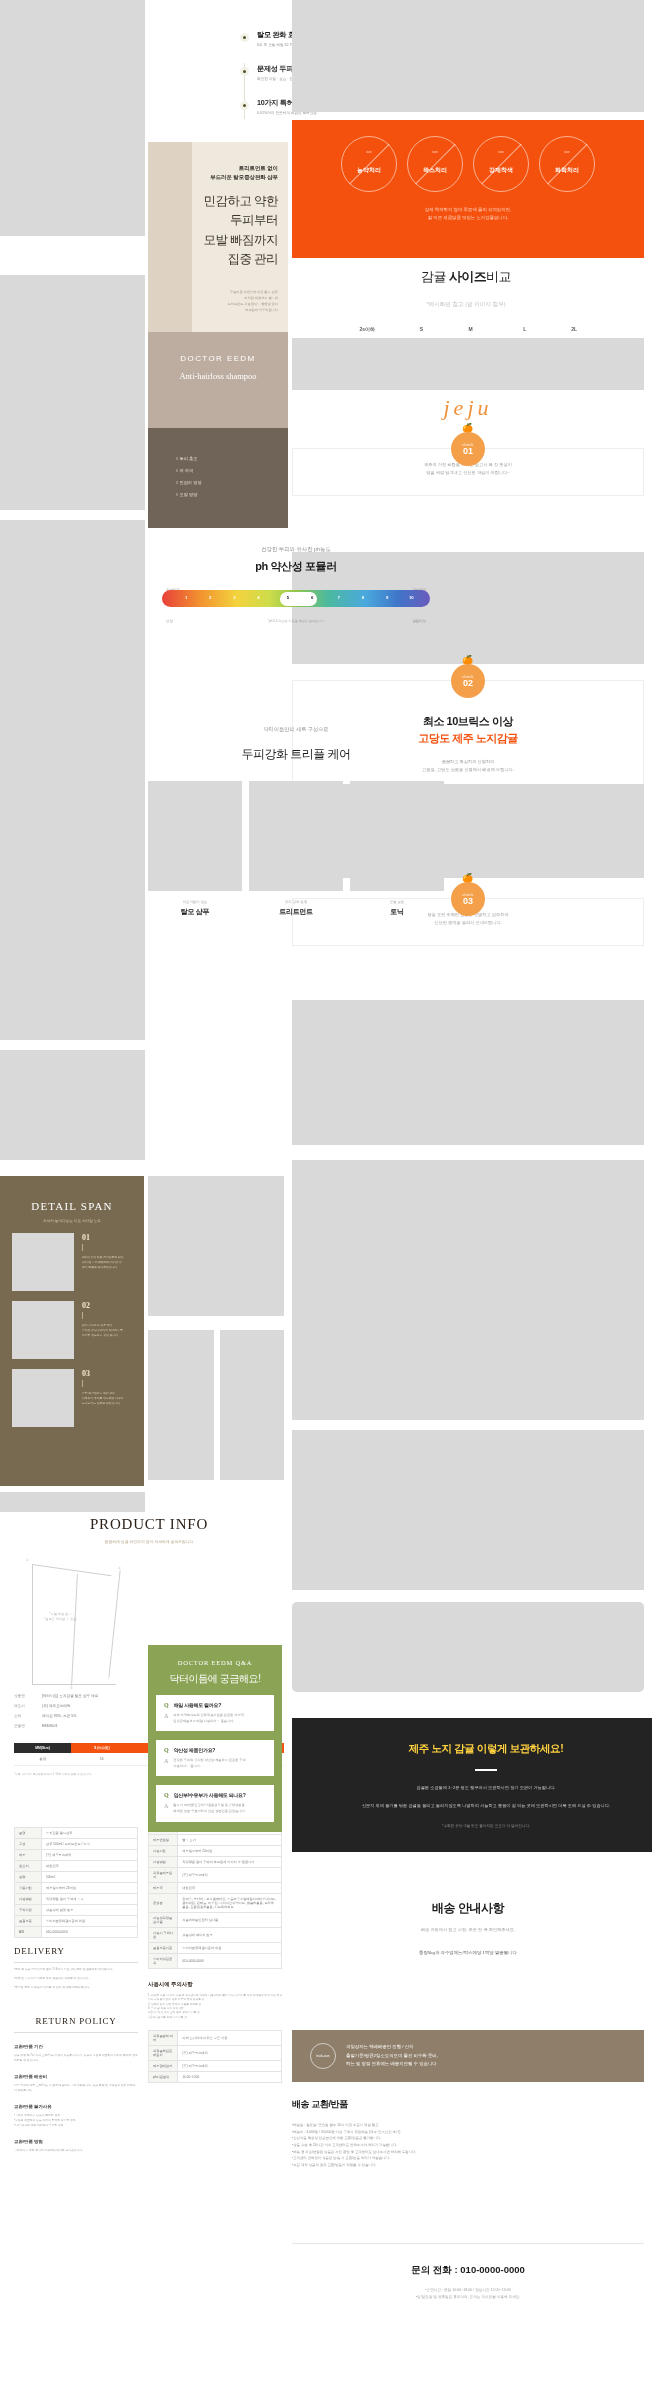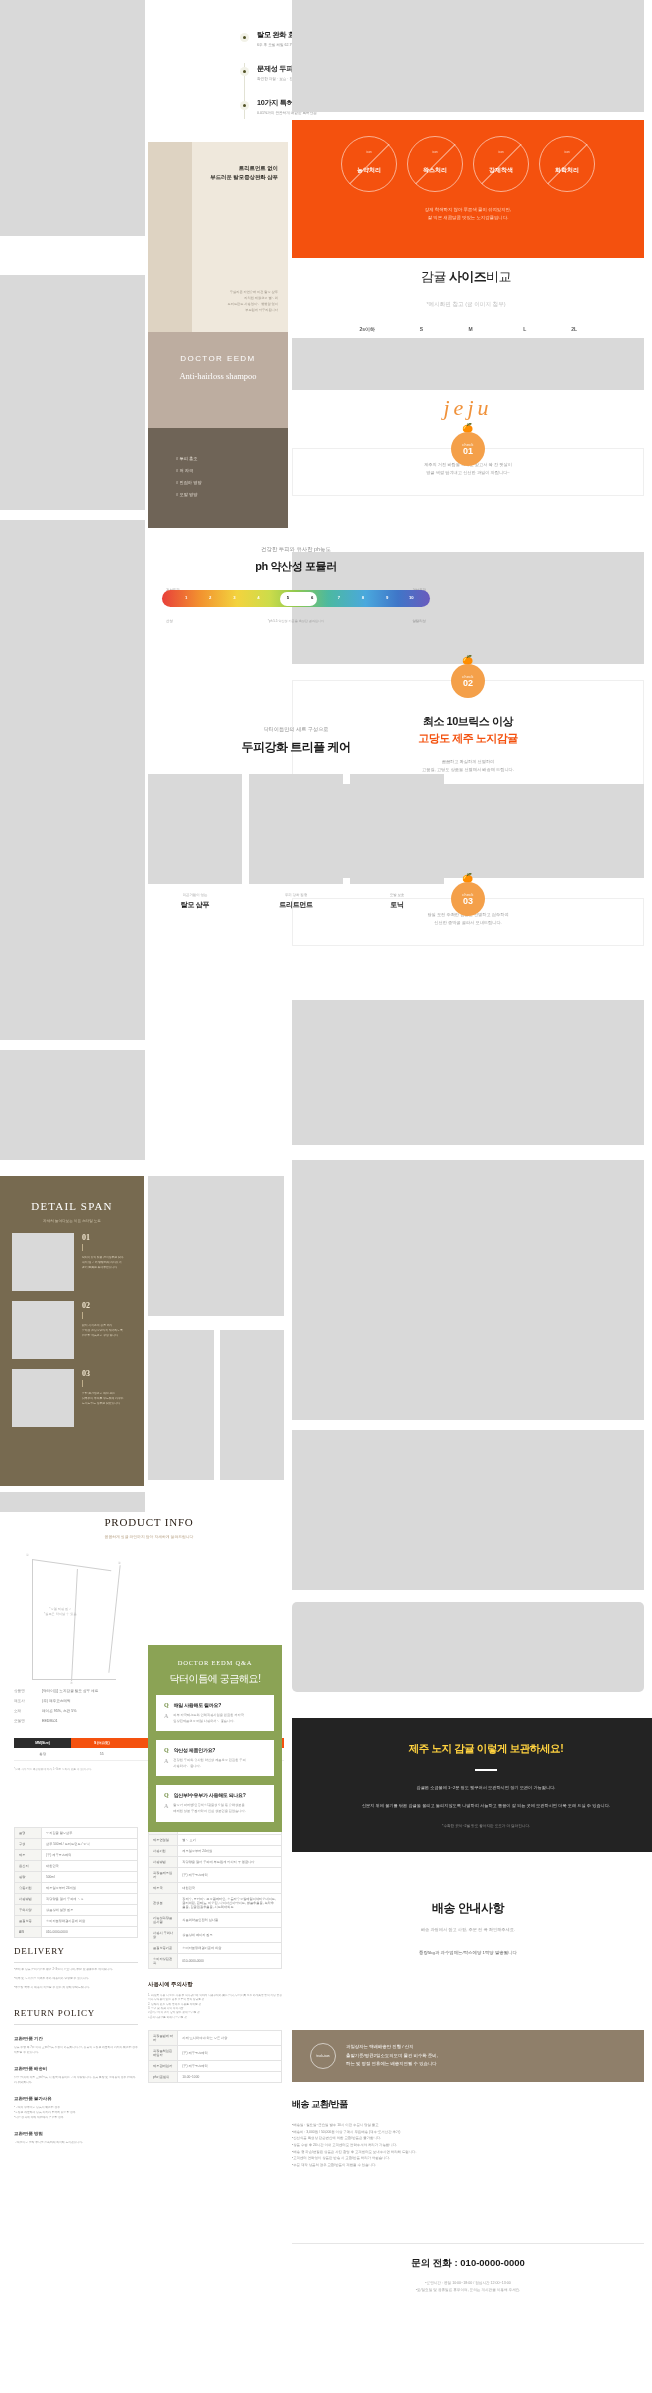--- a/index.html
+++ b/index.html
@@ -81,21 +81,21 @@
   #ph-scale { height:17px; border-radius:9px; margin-top:9px; position:relative;
     background:linear-gradient(90deg,#e8403a 0%,#f2912f 14%,#f3d33e 28%,#cddc4a 40%,#8fc84e 50%,#4cb9a0 62%,#4aa8dd 76%,#3f76c8 88%,#6a5bbd 100%); }
   #ph-hl { position:absolute; left:44%; top:1.5px; width:14%; height:14px; background:#fff; border-radius:7px; }
   .ph-num { position:absolute; top:5px; font-size:4.2px; color:#fff; font-weight:bold; transform:translateX(-50%); }
   .ph-num.dark { color:#1b1b1b; }
   #ph-foot { text-align:center; font-size:3.1px; color:#a3a3a3; margin-top:12px; }
 
   
   #care-sec { left:148px; top:726px; width:296px; }
   #care-sub { text-align:center; font-size:5.2px; color:#8d8d8d; }
-  #care-title { text-align:center; font-size:12px; font-weight:bold; color:#1b1b1b; margin-top:6px; letter-spacing:-.5px; }
+  #care-title { text-align:center; font-size:12px; font-weight:normal; color:#1b1b1b; margin-top:13px; letter-spacing:-.5px; }
   #care-row { display:flex; gap:7px; margin-top:18px; }
   .care-card { flex:1; }
   .care-img { width:100%; height:110px; background:#d9d9d9; }
   .care-k { text-align:center; font-size:3.4px; color:#a0a0a0; margin-top:9px; }
   .care-n { text-align:center; font-size:7px; font-weight:bold; color:#1b1b1b; margin-top:3px; letter-spacing:-.3px; }
 
   
   #jeju { left:292px; top:395px; width:352px; text-align:center; font-size:22px; color:#f0923b;
           font-family:"Liberation Serif",serif; font-style:italic; letter-spacing:4px; }
   .check-card { position:absolute; width:352px; background:#fff; border:1px solid #efefef; text-align:center; }
@@ -114,21 +114,21 @@
   #detail-sub { text-align:center; color:#d3c9b2; font-size:3.6px; margin-top:7px; }
   .det-row { display:flex; margin:10px 12px 0; background:transparent; }
   .det-img { width:62px; height:58px; background:#d9d9d9; flex:0 0 auto; }
   .det-txt { padding-left:8px; }
   .det-n { font-size:8px; font-weight:bold; color:#f0e5cf; font-family:"Liberation Serif",serif; }
   .det-bar { width:1px; height:7px; background:#bfae8b; margin:2px 0 4px; }
   .det-d { font-size:2.8px; color:#ddd2bb; line-height:1.75; }
 
   
   #pinfo { left:14px; top:1516px; width:270px; }
-  #pinfo-h { text-align:center; font-size:11px; letter-spacing:.8px; color:#2c2118; font-family:"Liberation Serif",serif; }
+  #pinfo-h { text-align:center; font-size:15px; letter-spacing:.8px; color:#2c2118; font-family:"Liberation Serif",serif; }
   #pinfo-sub { text-align:center; font-size:3.8px; color:#b09878; margin-top:6px; }
   #pinfo-draw { position:relative; height:135px; margin-top:12px; }
   #pinfo-draw .dl { position:absolute; background:#cfcfcf; }
   #pinfo-draw .note { position:absolute; font-size:3.2px; color:#b2b2b2; text-align:center; line-height:1.7; }
   #pinfo-draw .mk { position:absolute; font-size:3.2px; color:#bdbdbd; }
   .pi-line { display:flex; font-size:3.6px; padding:3px 0; }
   .pi-line dt { width:28px; color:#8c8c8c; }
   .pi-line dd { color:#6d6d6d; }
   #size-table { width:100%; border-collapse:collapse; margin-top:12px; font-size:3.4px; }
   #size-table th { background:#f4510e; color:#fff; padding:3px 0; font-weight:bold; }
@@ -175,21 +175,21 @@
   #ship-sub { text-align:center; font-size:4.2px; color:#9b9b9b; margin-top:9px; line-height:1.9; }
   #ship-note { text-align:center; font-size:4.4px; color:#5d5d5d; margin-top:16px; }
   #ship-box { left:292px; top:2030px; width:352px; background:#8f7f6a; color:#fff; padding:13px 18px; display:flex; gap:10px; align-items:center; }
   #ship-box .bx-ic { width:26px; height:26px; border-radius:50%; border:1px solid rgba(255,255,255,.6);
                      display:flex; align-items:center; justify-content:center; font-size:3px; flex:0 0 auto; }
   #ship-box .bx-t { font-size:4.4px; line-height:1.9; }
   #exch { left:292px; top:2098px; width:352px; }
   #exch-h { font-size:9px; font-weight:bold; color:#1b1b1b; letter-spacing:-.4px; }
   #exch-list { list-style:none; margin-top:11px; }
   #exch-list li { font-size:3.4px; color:#8d8d8d; line-height:1.95; }
-  #phone { left:292px; top:2243px; width:352px; border-top:1px solid #e6e6e6; padding-top:13px; }
+  #phone { left:292px; top:2243px; width:352px; border-top:1px solid #e6e6e6; padding-top:20px; }
   #phone-h { text-align:center; font-size:9.5px; font-weight:bold; color:#1b1b1b; }
   #phone-d { text-align:center; font-size:3.6px; color:#9b9b9b; margin-top:10px; line-height:1.95; }
 </style>
 </head>
 <body>
 
 <div class="ph" style="left:0;top:0;width:145px;height:236px;"></div>
 <div class="ph" style="left:0;top:275px;width:145px;height:235px;"></div>
 <div class="ph" style="left:0;top:336px;width:70px;height:95px;"></div>
 <div class="ph" style="left:0;top:520px;width:145px;height:520px;"></div>
@@ -299,20 +299,26 @@
     <span>부드럽고 청귤향신 맛있는 제주 노지감귤</span><br>
     <span>농산물 표준 크기 분류, 비율 차이가 있을 수 있습니다</span>
   </div>
 </div>
 
 <div class="blk" id="hero-beige">
   <div id="hero-beige2" style="left:0;top:0;"></div>
   <div id="hero-sub">
     <span>트리트먼트 없이</span><br>
     <span>부드러운 탈모증상완화 샴푸</span>
+  </div>
+  <div id="hero-big">
+    <span>민감하고 약한</span><br>
+    <span>두피부터</span><br>
+    <span>모발 빠짐까지</span><br>
+    <span>집중 관리</span>
   </div>
   <div id="hero-fine">
     <span>무실리콘 자연유래 비건 탈모 샴푸</span><br>
     <span>리치한 제형으로 별도의</span><br>
     <span>트리트먼트 사용없이도 뻣뻣함 없이</span><br>
     <span>부드럽게 마무리됩니다</span>
   </div>
 </div>
 
 <div class="blk" id="doctor-band">
@@ -663,21 +669,21 @@
   </tbody>
     </table>
 </div>
 
 <div class="blk" id="delivery">
   <div class="pol-h">DELIVERY</div>
   <div class="pol-p">•결제 후 상품 준비기간은 평균 2~3일이 소요되며, 주말 및 공휴일은 제외됩니다.</div>
   <div class="pol-p">•제주 및 도서산간 지역은 추가 배송비가 발생할 수 있습니다.</div>
   <div class="pol-p">•주문량 폭주 시 배송이 지연될 수 있는 점 양해 부탁드립니다.</div>
 
-  <div class="pol-h" style="margin-top:18px;">RETURN POLICY</div>
+  <div class="pol-h" style="margin-top:26px;text-align:center;">RETURN POLICY</div>
   <div class="pol-sub">교환/반품 기간</div>
   <div class="pol-p">상품 수령 후 7일 이내 교환/반품 신청이 가능합니다. 단, 상품의 포장을 개봉하여 가치가 훼손된 경우 제한될 수 있습니다.</div>
   <div class="pol-sub">교환/반품 배송비</div>
   <div class="pol-p">단순 변심에 의한 교환/반품 시 왕복 배송비는 고객 부담입니다. 상품 불량 및 오배송의 경우 판매자가 부담합니다.</div>
   <div class="pol-sub">교환/반품 불가사유</div>
   <div class="pol-p" style="white-space:pre-line;">•고객의 부주의로 상품이 훼손된 경우
 •포장을 개봉하여 상품 가치가 현저히 감소한 경우
 •시간 경과에 의해 재판매가 곤란한 경우</div>
   <div class="pol-sub">교환/반품 방법</div>
   <div class="pol-p">고객센터로 연락 주시면 신속하게 처리해 드리겠습니다.</div>

